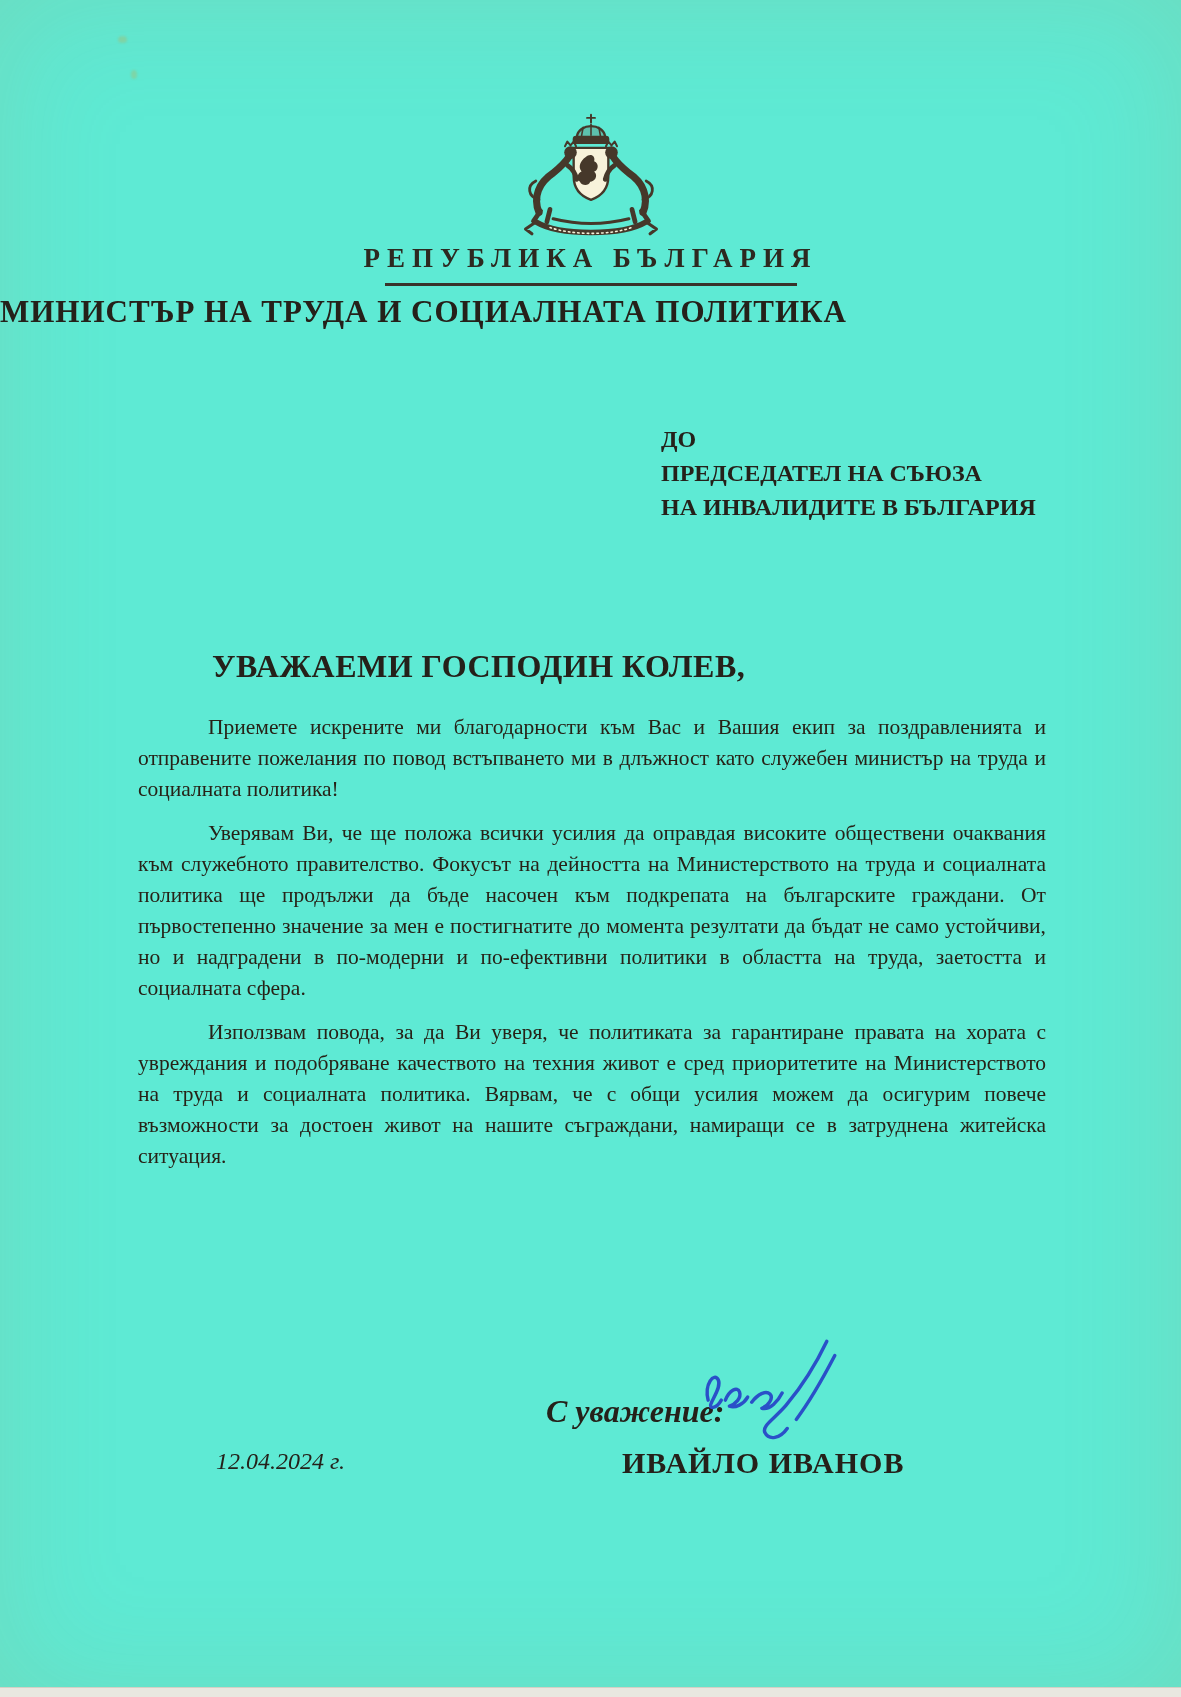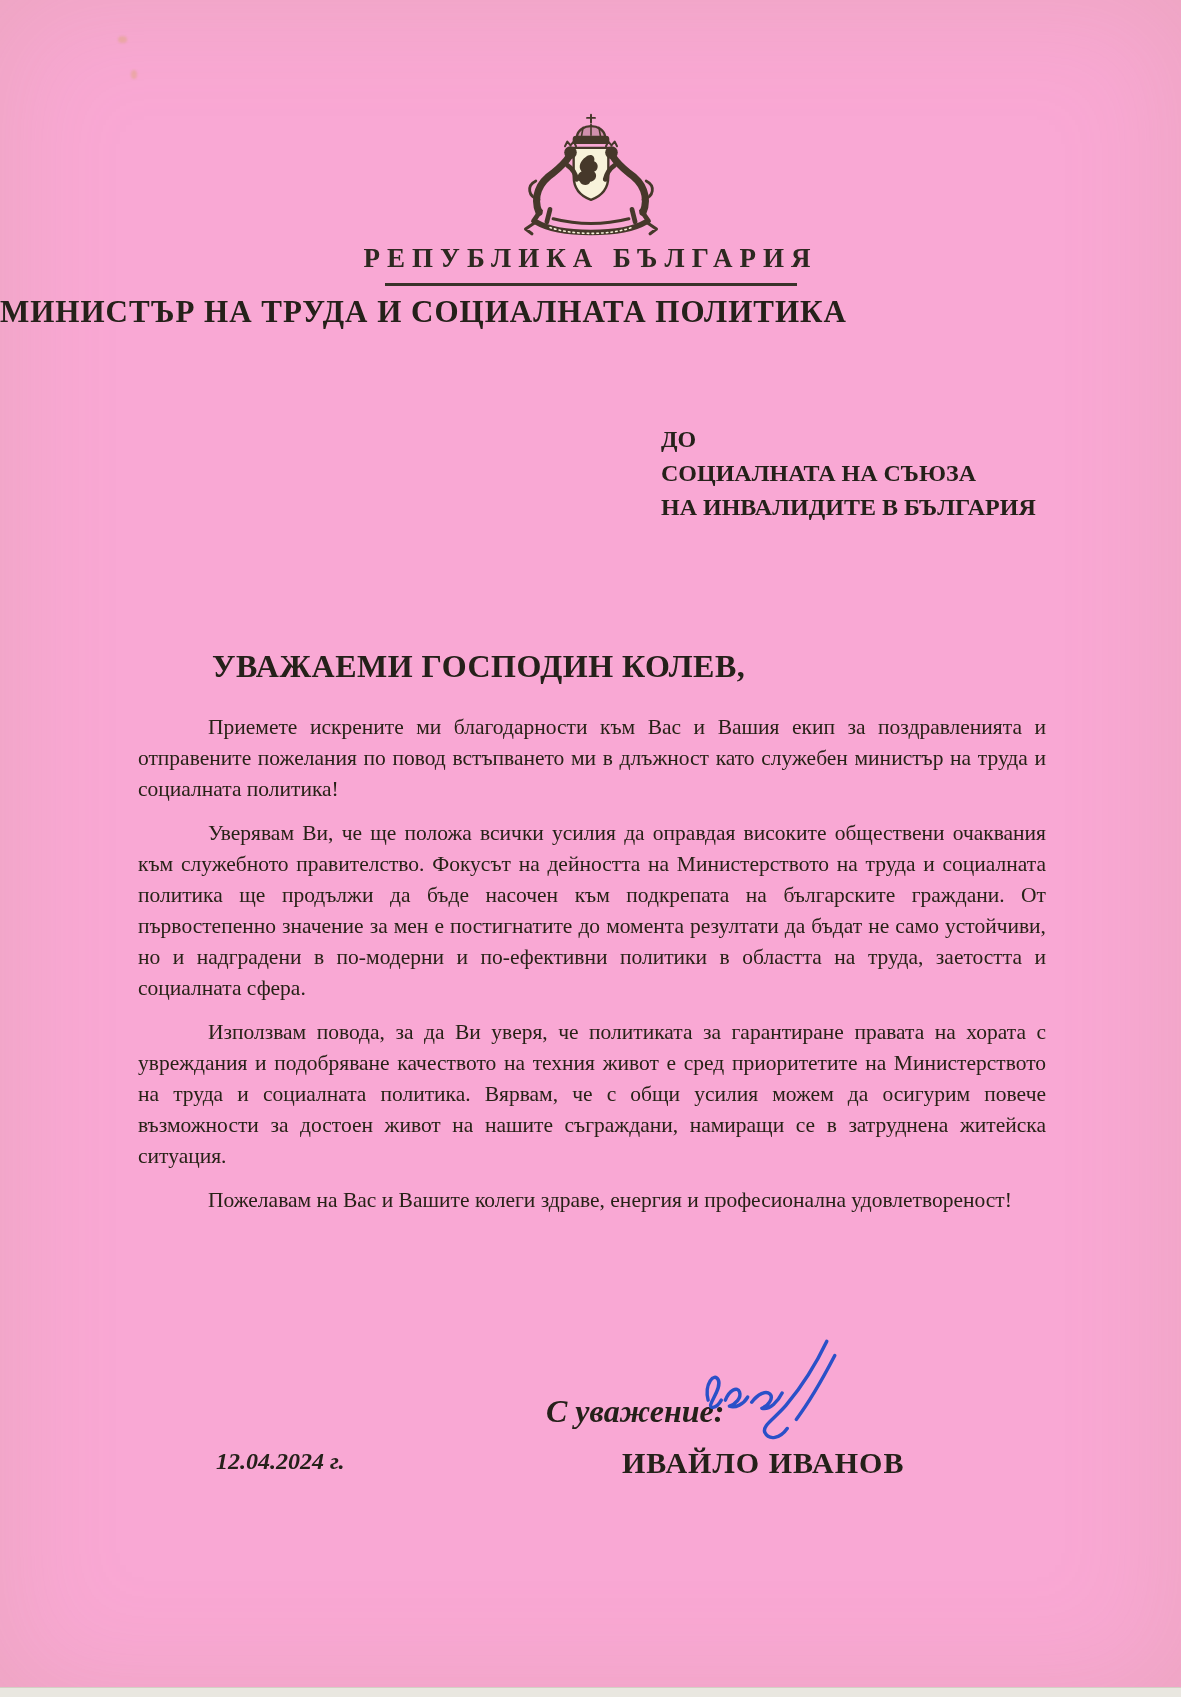--- a/index.html
+++ b/index.html
@@ -1,20 +1,20 @@
 <!DOCTYPE html>
 <html><head>
 <meta charset="utf-8">
 <style>
   html,body{margin:0;padding:0;background:#6b6b6b;}
   .page{
     position:relative;
     width:1181px;height:1697px;
     margin:0 auto;
-    background:#f9a8d4;
+    background:#5eead4;
     overflow:hidden;
     font-family:"Liberation Serif", serif;
     color:#272217;
     box-shadow: inset 0 0 120px rgba(175,155,100,0.18);
   }
   
   .speck{position:absolute;border-radius:50%;background:rgba(205,165,60,0.28);filter:blur(1px);}
   .speck.s1{left:118px;top:36px;width:9px;height:7px;}
   .speck.s2{left:131px;top:70px;width:6px;height:9px;}
 
@@ -57,21 +57,21 @@
     position:absolute;left:546px;top:1393px;
     font-size:32px;font-weight:bold;font-style:italic;color:#25211a;
   }
   .autograph{position:absolute;left:698px;top:1326px;width:152px;height:124px;}
   .signer{
     position:absolute;left:622px;top:1446px;
     font-size:30px;font-weight:bold;letter-spacing:1px;color:#25211a;white-space:nowrap;
   }
   .letter-date{
     position:absolute;left:216px;top:1448px;
-    font-size:24px;font-weight:bold;font-style:italic;color:#25211a;white-space:nowrap;
+    font-size:24px;font-weight:normal;font-style:italic;color:#25211a;white-space:nowrap;
   }
 
   
   .edge-strip{
     position:absolute;left:0;bottom:0;width:100%;height:9px;
     background:#e9e7e0;border-top:1px solid #d3d0c5;
   }
 </style>
 </head>
 <body>
@@ -118,31 +118,30 @@
     <path d="M40,142 l-13,9 8,6 M180,142 l13,9 -8,6" stroke-width="4"></path>
     <path d="M58,149 C85,159 135,159 162,149" stroke-width="2" stroke-dasharray="2 4" stroke="#f8f2da"></path>
   </svg>
 
   <div class="republic">РЕПУБЛИКА БЪЛГАРИЯ</div>
   <div class="rule"></div>
   <div class="ministry">МИНИСТЪР НА ТРУДА И СОЦИАЛНАТА ПОЛИТИКА</div>
 
   <div class="recipient">
     <div>ДО</div>
-    <div>СОЦИАЛНАТА НА СЪЮЗА</div>
+    <div>ПРЕДСЕДАТЕЛ НА СЪЮЗА</div>
     <div>НА ИНВАЛИДИТЕ В БЪЛГАРИЯ</div>
   </div>
 
   <div class="salutation">УВАЖАЕМИ ГОСПОДИН КОЛЕВ,</div>
 
   <div class="letter-body">
     <p>Приемете искрените ми благодарности към Вас и Вашия екип за поздравленията и отправените пожелания по повод встъпването ми в длъжност като служебен министър на труда и социалната политика!</p>
     <p>Уверявам Ви, че ще положа всички усилия да оправдая високите обществени очаквания към служебното правителство. Фокусът на дейността на Министерството на труда и социалната политика ще продължи да бъде насочен към подкрепата на българските граждани. От първостепенно значение за мен е постигнатите до момента резултати да бъдат не само устойчиви, но и надградени в по-модерни и по-ефективни политики в областта на труда, заетостта и социалната сфера.</p>
     <p>Използвам повода, за да Ви уверя, че политиката за гарантиране правата на хората с увреждания и подобряване качеството на техния живот е сред приоритетите на Министерството на труда и социалната политика. Вярвам, че с общи усилия можем да осигурим повече възможности за достоен живот на нашите съграждани, намиращи се в затруднена житейска ситуация.</p>
-    <p>Пожелавам на Вас и Вашите колеги здраве, енергия и професионална удовлетвореност!</p>
   </div>
 
   <div class="closing">С уважение:</div>
 
   <svg class="autograph" viewBox="0 0 150 120" fill="none" stroke="#2a50c8" stroke-width="3.4" stroke-linecap="round" stroke-linejoin="round">
     <path d="M10,72 C6,56 16,44 20,52 C23,58 16,68 13,75 C10,81 18,81 23,72"></path>
     <path d="M27,72 C31,62 39,58 41,64 C43,70 37,76 31,78 C37,80 45,76 49,69"></path>
     <path d="M53,74 C59,66 67,62 71,66 C75,70 69,78 63,80 C71,82 79,73 83,65"></path>
     <path d="M88,100 C81,110 70,112 66,104 C63,97 75,91 87,77 C101,60 117,35 127,14"></path>
     <path d="M97,91 C109,75 123,51 135,28"></path>

